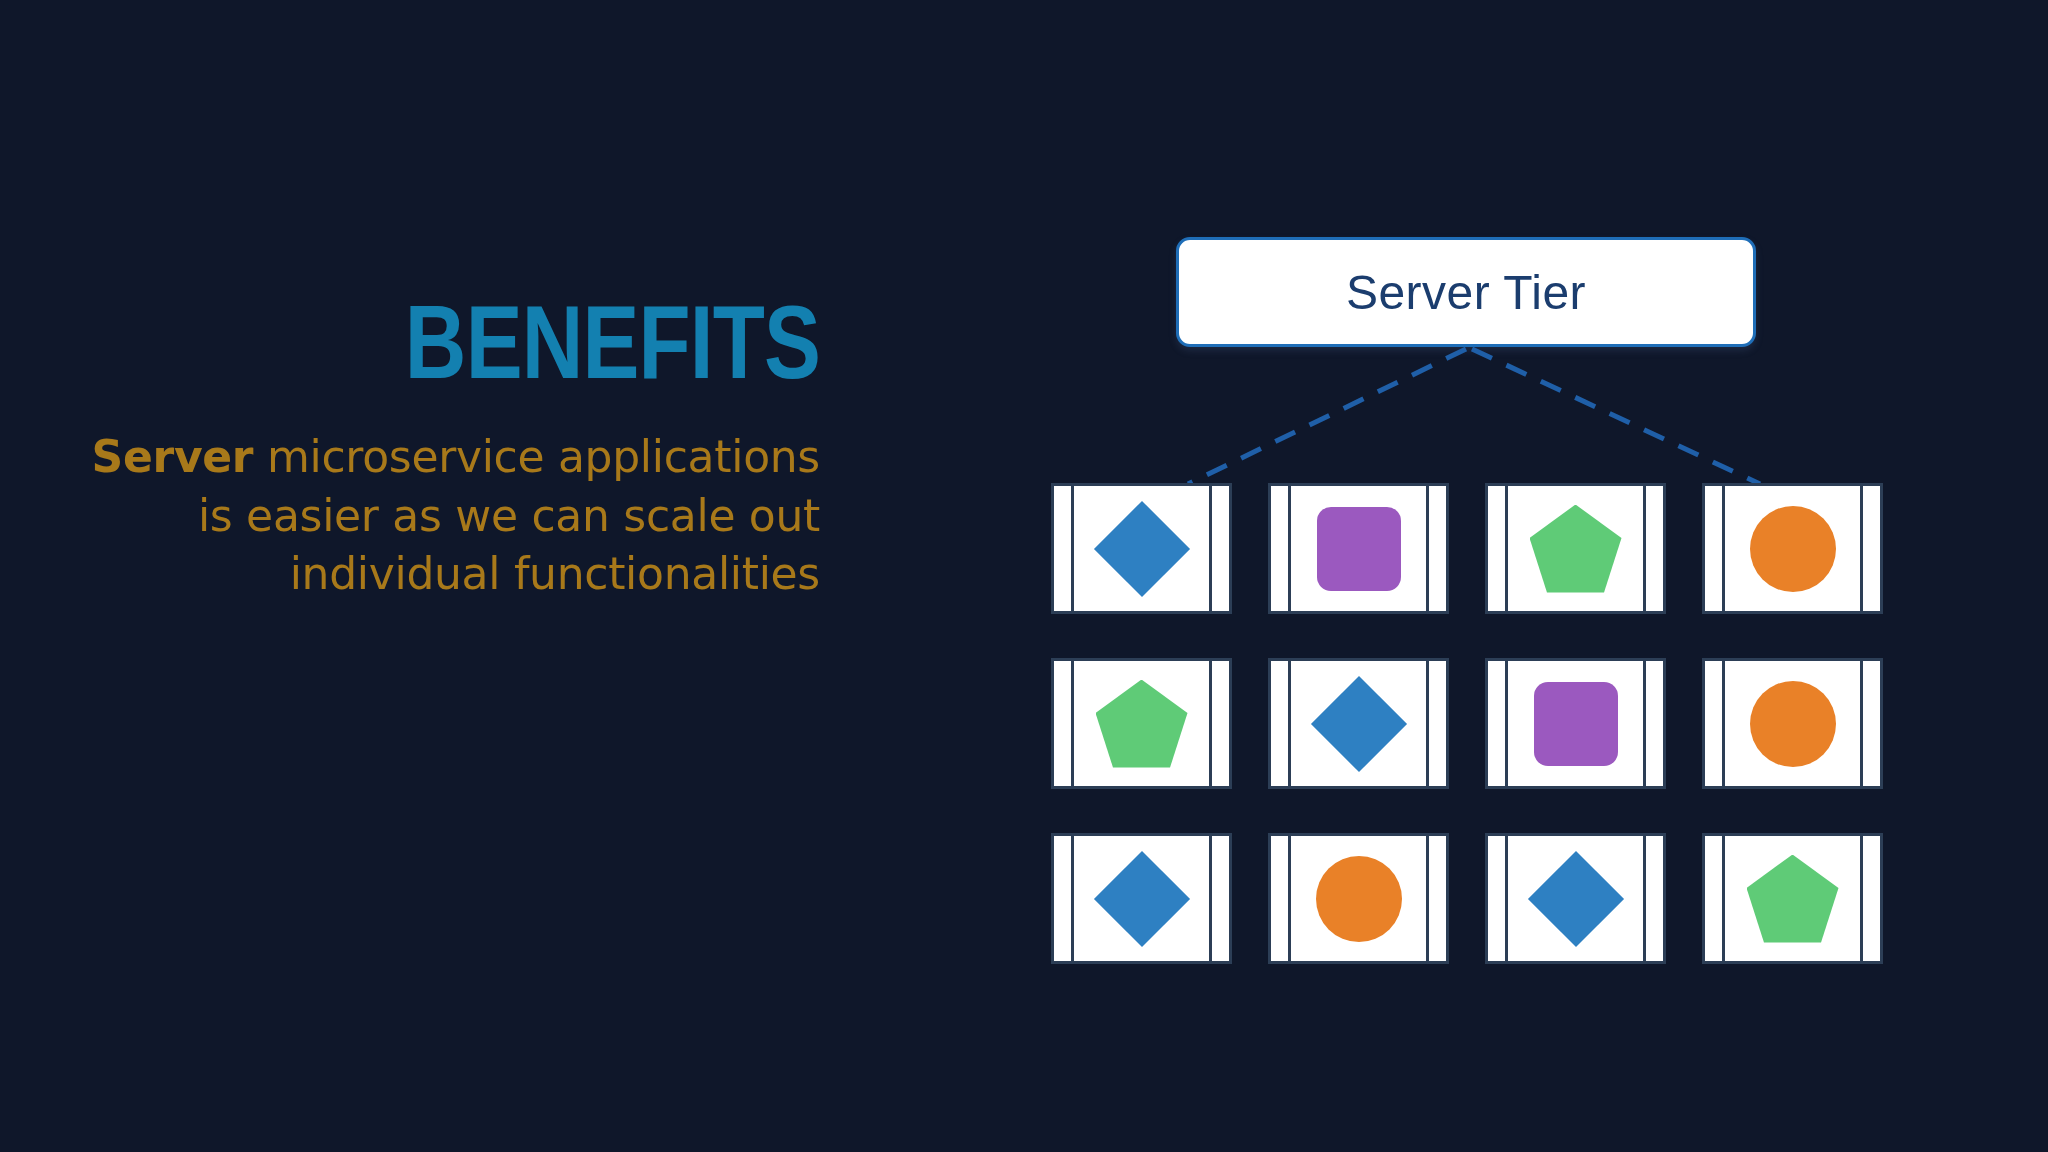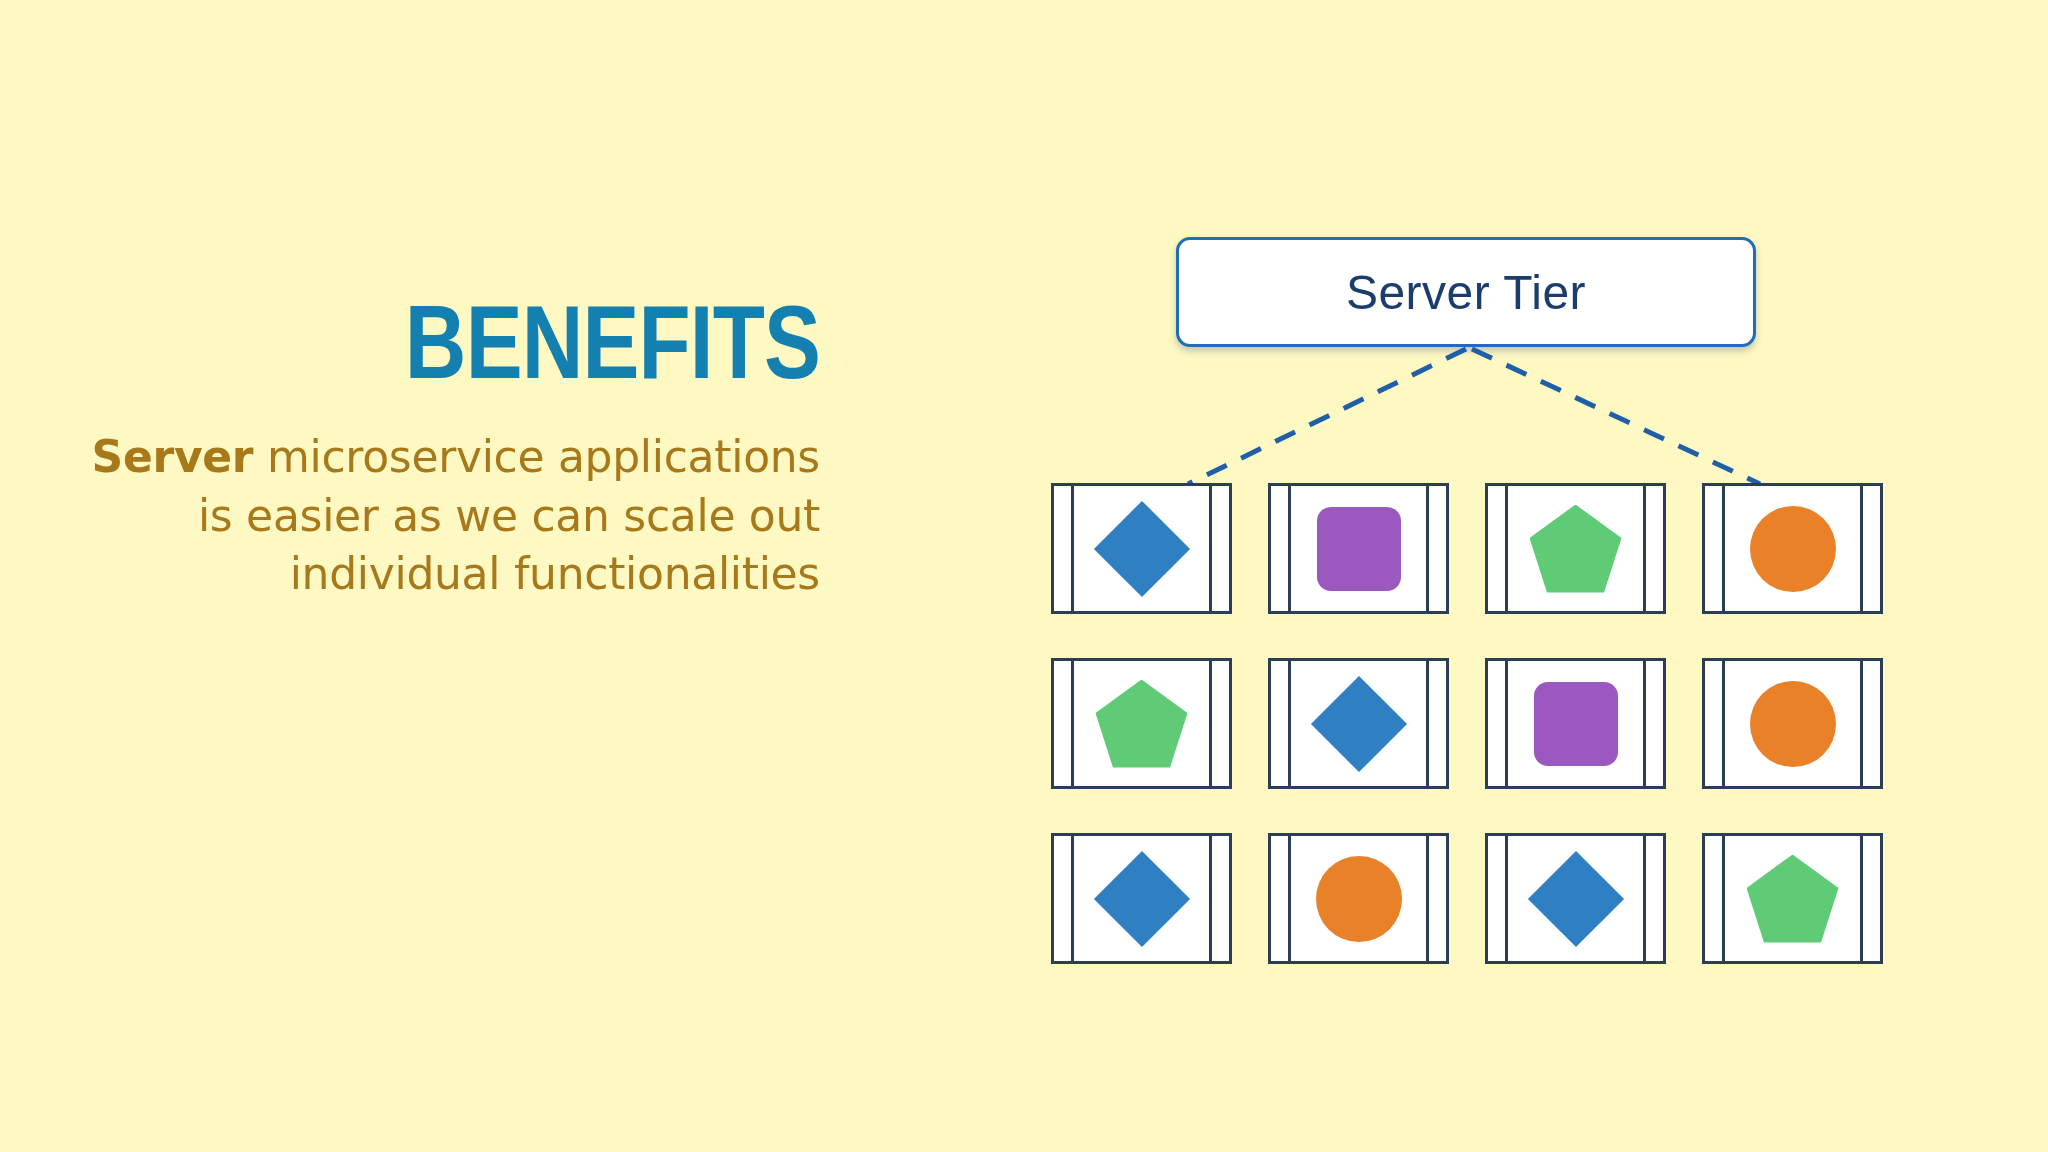--- a/index.html
+++ b/index.html
@@ -6,21 +6,21 @@
   * { margin:0; padding:0; box-sizing:border-box; }
   html, body {
     width:2048px; height:1152px;
     background:#ffffff;
     font-family:"Liberation Sans", sans-serif;
     overflow:hidden;
   }
   #slide {
     position:relative;
     width:2048px; height:1152px;
-    background:#fef9c3;
+    background:#0f172a;
   }
 
   
   #left-panel {
     position:absolute;
     left:60px; top:290px;
     width:760px;
     text-align:right;
   }
   #page-title {

